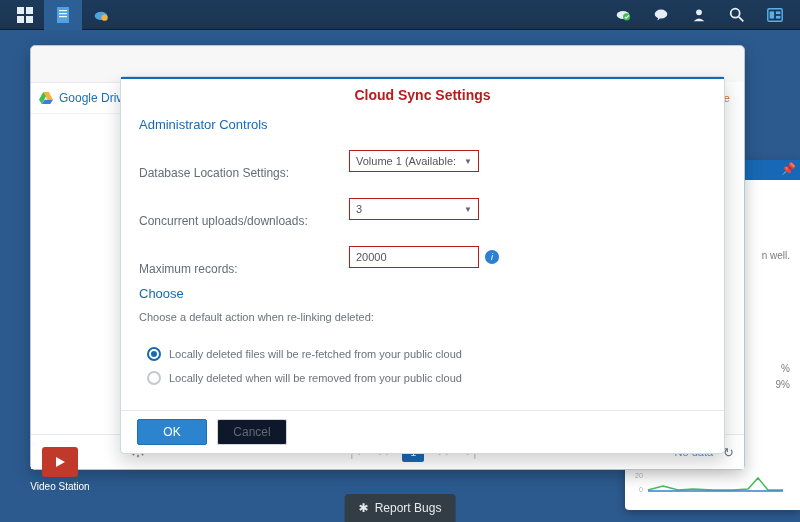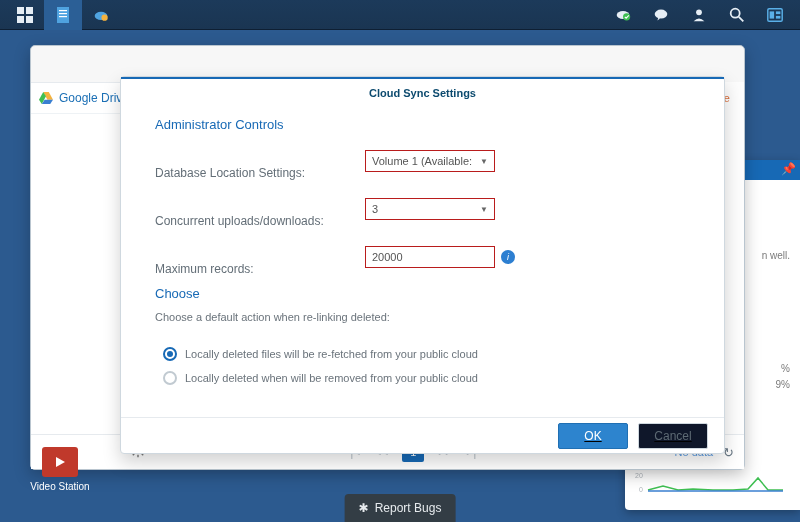--- a/index.html
+++ b/index.html
@@ -45,35 +45,35 @@
 .cs-footer { position: absolute; bottom: 0; left: 0; right: 0; height: 35px; background: #fff; border-top: 1px solid #e6eaee; display: flex; align-items: center; padding: 0 10px; }
 .cs-footer .add { width: 28px; text-align: center; font-size: 20px; color: #7b7b7b; cursor: pointer; }
 .cs-footer .gear { width: 28px; text-align: center; color: #7b7b7b; cursor: pointer; margin-left: 55px;}
 .pager { flex: 1; display: flex; align-items: center; justify-content: center; gap: 14px; color: #b8c0c8; font-size: 12px; }
 .pager .pg { width: 22px; height: 20px; background: #1769b5; color: #fff; display: flex; align-items: center; justify-content: center; border-radius: 2px; font-size: 11px; }
 .cs-footer .nodata { font-size: 11px; color: #5b9adf; margin-right: 10px; }
 .cs-footer .refresh { color: #6c7b88; cursor: pointer; font-size: 13px; }
 
 
 .modal { position: absolute; left: 120px; top: 46px; width: 605px; height: 378px; background: #fff; border: 1px solid #cfd8df; border-radius: 4px; box-shadow: 0 8px 18px rgba(0,0,0,0.18); }
-.modal .mtitle { height: 30px; border-top: 2px solid #1769b5; text-align: center; color: #0c4a6e; font-weight: bold; font-size: 11px; padding-top: 8px; }
-.modal .mbody { padding: 4px 18px 0 34px; font-size: 12px; color: #636e77; }
+.modal .mtitle { height: 30px; border-top: 2px solid #1769b5; text-align: center; color: #b91c1c; font-weight: bold; font-size: 14px; padding-top: 8px; }
+.modal .mbody { padding: 4px 18px 0 18px; font-size: 12px; color: #636e77; }
 .sect { color: #1769b5; font-size: 13px; margin: 6px 0 10px; }
 .row { display: flex; align-items: center; margin-bottom: 10px; }
 .row .lbl { width: 210px; margin-top: 24px; }
 .select, .input { width: 130px; height: 22px; border: 1px solid #b91c1c; background: #fff; font-size: 11px; padding: 0 6px; color: #555; display: flex; align-items: center; justify-content: space-between; }
 .select .caret { font-size: 8px; color: #666; }
 .input input { border: none; width: 100%; outline: none; font-size: 11px; color: #555; }
 .info { width: 14px; height: 14px; margin-left: 6px; border-radius: 50%; background: #2d7fd1; color: #fff; font-size: 9px; font-style: italic; display: flex; align-items: center; justify-content: center; }
 .radios { margin-top: 24px; }
 .radio { display: flex; align-items: center; gap: 8px; margin-bottom: 10px; margin-left: 8px; font-size: 11px; color: #6a737b; cursor: pointer; }
 .dot { width: 14px; height: 14px; border: 2px solid #1769b5; border-radius: 50%; display: flex; align-items: center; justify-content: center; }
 .dot.off { border-color: #c1cad1; }
 .dot .inner { width: 6px; height: 6px; background: #1769b5; border-radius: 50%; }
-.mfoot { position: absolute; bottom: 0; left: 0; right: 0; height: 36px; border-top: 1px solid #e6eaee; display: flex; align-items: center; justify-content: flex-end; padding: 0 16px; gap: 10px; text-decoration: underline; }
+.mfoot { position: absolute; bottom: 0; left: 0; right: 0; height: 43px; border-top: 1px solid #e6eaee; display: flex; align-items: center; padding: 0 16px; gap: 10px; }
 .btn { min-width: 70px; height: 26px; border: 1px solid #cfd8df; background: #0f172a; font-size: 12px; color: #5d6a74; border-radius: 2px; cursor: pointer; }
 .btn.primary { background: #2d84ce; border-color: #1f6fb3; color: #fff; }
 
 
 .report { position: absolute; bottom: 0; left: 50%; transform: translateX(-50%); height: 28px; padding: 0 14px; background: #333d45; color: #e7ebee; font-size: 12px; display: flex; align-items: center; gap: 6px; border-radius: 4px 4px 0 0; }
 </style>
 </head>
 <body>
 
 <div class="topbar">

